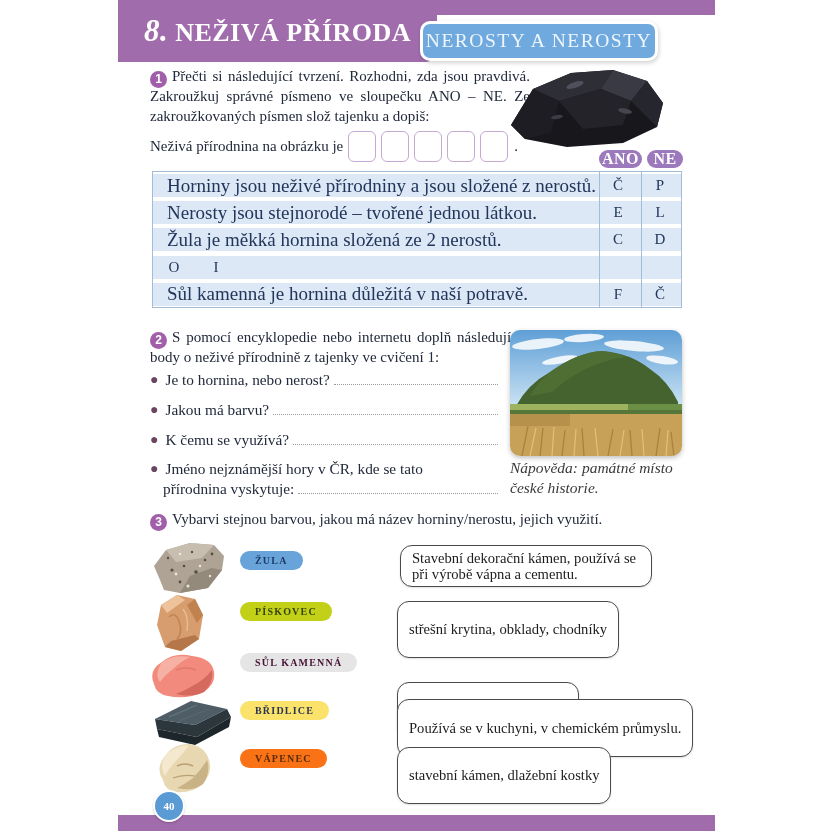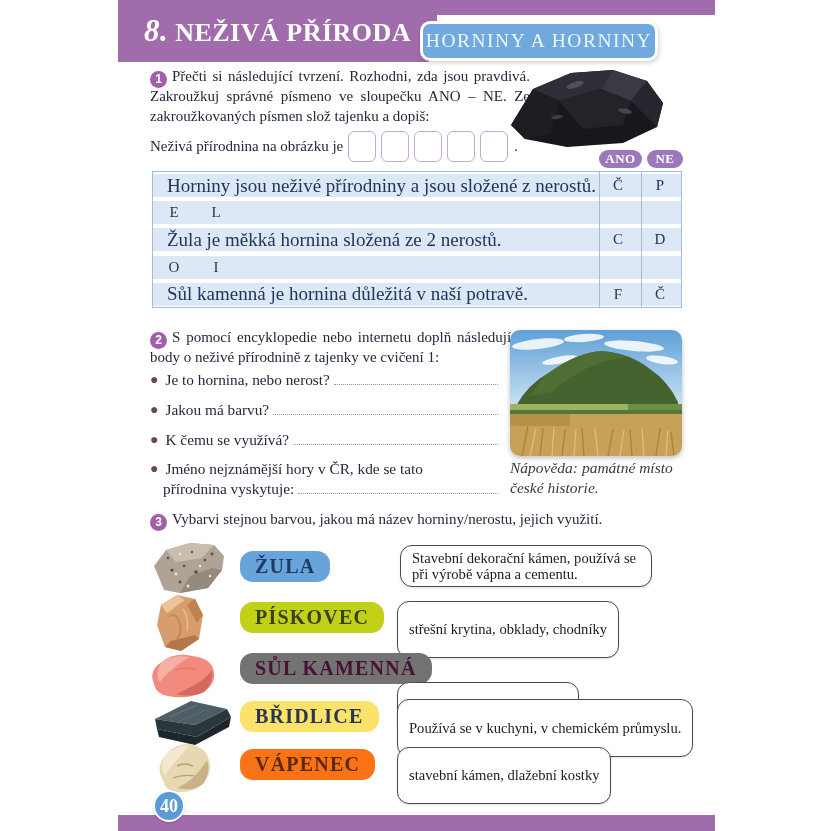--- a/index.html
+++ b/index.html
@@ -34,21 +34,21 @@
   
   .ex1-text{left:150px;top:66px;width:380px;font-size:15px;line-height:20px;text-align:justify;color:#21293a;}
   .fill-line{left:150px;top:129px;width:400px;height:34px;display:flex;align-items:center;font-size:15px;color:#21293a;}
   .ans-box{
     width:26px;height:29px;border:1.5px solid #c5a9d3;border-radius:6px;background:#fff;margin-left:5px;
   }
   .fill-period{margin-left:6px;}
   .coal-svg{left:505px;top:67px;width:162px;height:84px;}
 
   .pill{
-    background:#9c79bc;color:#fff;font-weight:bold;font-size:13px;letter-spacing:.5px;
+    background:#9c79bc;color:#fff;font-weight:bold;font-size:16px;letter-spacing:.5px;
     border-radius:9px;display:flex;align-items:center;justify-content:center;
     font-family:"Liberation Serif",serif;
   }
   .pill-ano{left:599px;top:150px;width:43px;height:18px;}
   .pill-ne{left:647px;top:150px;width:36px;height:18px;}
 
   .s-table{
     left:152px;top:171px;width:530px;height:137px;border:1px solid #a3bcd9;background:#fff;
     box-sizing:border-box;padding-top:2px;
   }
@@ -68,54 +68,54 @@
   .photo{
     left:510px;top:330px;width:172px;height:126px;border-radius:10px;overflow:hidden;
     box-shadow:0 2px 5px rgba(0,0,0,.25);
   }
   .caption{left:510px;top:458px;width:182px;font-style:italic;font-size:15.5px;line-height:20px;color:#3a3a3a;}
 
   
   .ex3-text{left:150px;top:511px;width:560px;font-size:15px;color:#21293a;}
   .name-pill{
     position:absolute;display:inline-flex;align-items:center;justify-content:center;
-    padding:4px 15px;border-radius:13px;font-size:20px;font-weight:bold;letter-spacing:1.2px;white-space:nowrap;
+    padding:4px 15px;border-radius:13px;font-size:10px;font-weight:bold;letter-spacing:1.2px;white-space:nowrap;
   }
   .use-box{
     position:absolute;border:1px solid #4a4a4a;border-radius:12px;background:#fff;
     display:flex;align-items:center;padding:17px 11px;font-size:14.6px;color:#1c1c1c;
     box-shadow:0 1px 2px rgba(0,0,0,.12);
   }
   .use-1{left:400px;top:545px;width:228px;height:36px;line-height:16.5px;padding:2px 11px;}
   .use-2{left:397px;top:601px;height:21px;white-space:nowrap;}
   .use-3{left:397px;top:682px;height:21px;white-space:nowrap;}
   .use-4{left:397px;top:699px;height:22px;white-space:nowrap;}
   .use-5{left:397px;top:747px;height:21px;white-space:nowrap;}
 
   .rock{position:absolute;}
 
   
   .bottom-bar{left:118px;top:815px;width:597px;height:16px;background:#a06cac;}
   .page-num{
     left:153px;top:790px;width:28px;height:28px;border-radius:50%;background:#5b9bd5;
-    border:2.5px solid #fff;color:#fff;font-size:18px;font-weight:bold;
+    border:2.5px solid #fff;color:#fff;font-size:11px;font-weight:bold;
     display:flex;align-items:center;justify-content:center;z-index:5;box-shadow:0 1px 2px rgba(0,0,0,.2);text-align:center;
   }
 </style>
 </head>
 <body>
 
 <div class="abs top-strip"></div>
 <div class="abs header-block">
   <div class="header-title">
     <span class="header-num">8.</span><span>NEŽIVÁ PŘÍRODA</span>
   </div>
 </div>
 <div class="abs badge">
-  <span>HORNINY A HORNINY</span>
+  <span>NEROSTY A NEROSTY</span>
 </div>
 
 <div class="abs ex1-text">
   <span class="exnum">1</span><span>Přečti si následující tvrzení. Rozhodni, zda jsou pravdivá. Zakroužkuj správné písmeno ve sloupečku ANO – NE. Ze zakroužkovaných písmen slož tajenku a dopiš:</span>
 </div>
 
 <div class="abs fill-line">
   <span>Neživá přírodnina na obrázku je</span>
   <span class="ans-box"></span>
   <span class="ans-box"></span>
@@ -140,20 +140,21 @@
 <div class="abs pill pill-ano">ANO</div>
 <div class="abs pill pill-ne">NE</div>
 
 <div class="abs s-table">
   <div class="t-row">
     <div class="t-statement">Horniny jsou neživé přírodniny a jsou složené z nerostů.</div>
     <div class="t-cell">Č</div>
     <div class="t-cell">P</div>
   </div>
   <div class="t-row">
+    <div class="t-statement">Nerosty jsou stejnorodé – tvořené jednou látkou.</div>
     <div class="t-cell">E</div>
     <div class="t-cell">L</div>
   </div>
   <div class="t-row">
     <div class="t-statement">Žula je měkká hornina složená ze 2 nerostů.</div>
     <div class="t-cell">C</div>
     <div class="t-cell">D</div>
   </div>
   <div class="t-row">
     <div class="t-cell">O</div>
@@ -281,21 +282,21 @@
 </svg>
 <div class="name-pill" style="left: 240px; top: 602px; background: rgb(194, 209, 24); color: rgb(53, 67, 14);">PÍSKOVEC</div>
 <div class="use-box use-2">střešní krytina, obklady, chodníky</div>
 
 <svg class="rock" style="left:146px;top:650px;" width="72" height="48" viewBox="0 0 72 48">
   <path d="M8 34 Q2 20 16 12 Q28 2 46 6 Q66 8 68 22 Q70 34 58 42 Q40 50 22 46 Q10 44 8 34 Z" fill="#f28b7d"></path>
   <path d="M16 12 Q28 4 44 7 Q34 12 26 20 Q18 26 14 32 Q8 24 16 12 Z" fill="#f7b0a4"></path>
   <path d="M58 42 Q68 32 66 20 Q60 28 50 34 Q40 40 30 44 Q46 48 58 42 Z" fill="#d5695f"></path>
   <path d="M30 20 Q40 16 50 20" stroke="#e07a6e" stroke-width="1.5" fill="none"></path>
 </svg>
-<div class="name-pill" style="left: 240px; top: 653px; background: #737373; color: rgb(71, 18, 53);">SŮL KAMENNÁ</div>
+<div class="name-pill" style="left: 240px; top: 653px; background: #e5e5e5; color: rgb(71, 18, 53);">SŮL KAMENNÁ</div>
 <div class="use-box use-3">stavební kámen, sochařství</div>
 
 <svg class="rock" style="left:145px;top:697px;" width="88" height="50" viewBox="0 0 88 50">
   <path d="M10 22 L46 4 L82 12 L50 28 Z" fill="#4e5d66"></path>
   <path d="M10 22 L50 28 L82 12 L86 20 L52 40 L12 32 Z" fill="#2c363d"></path>
   <path d="M12 32 L52 40 L86 20 L84 30 L50 48 L14 40 Z" fill="#1d262b"></path>
   <path d="M24 20 L52 8" stroke="#66757f" stroke-width="1.3"></path>
   <path d="M34 24 L64 12" stroke="#5a6a74" stroke-width="1"></path>
 </svg>
 <div class="name-pill" style="left: 240px; top: 701px; background: rgb(250, 226, 107); color: rgb(43, 53, 80);">BŘIDLICE</div>

